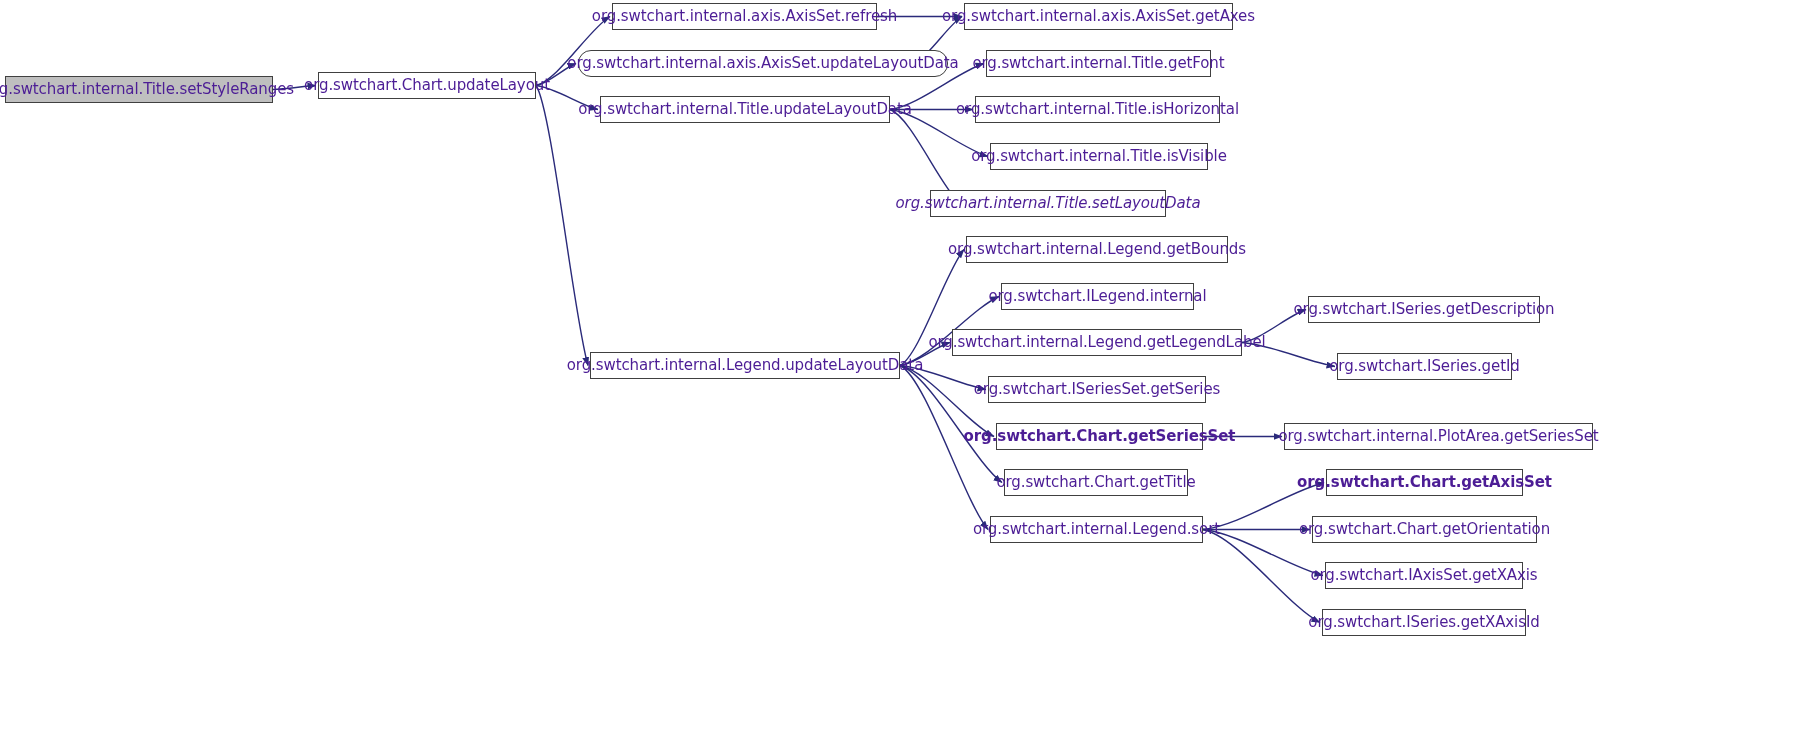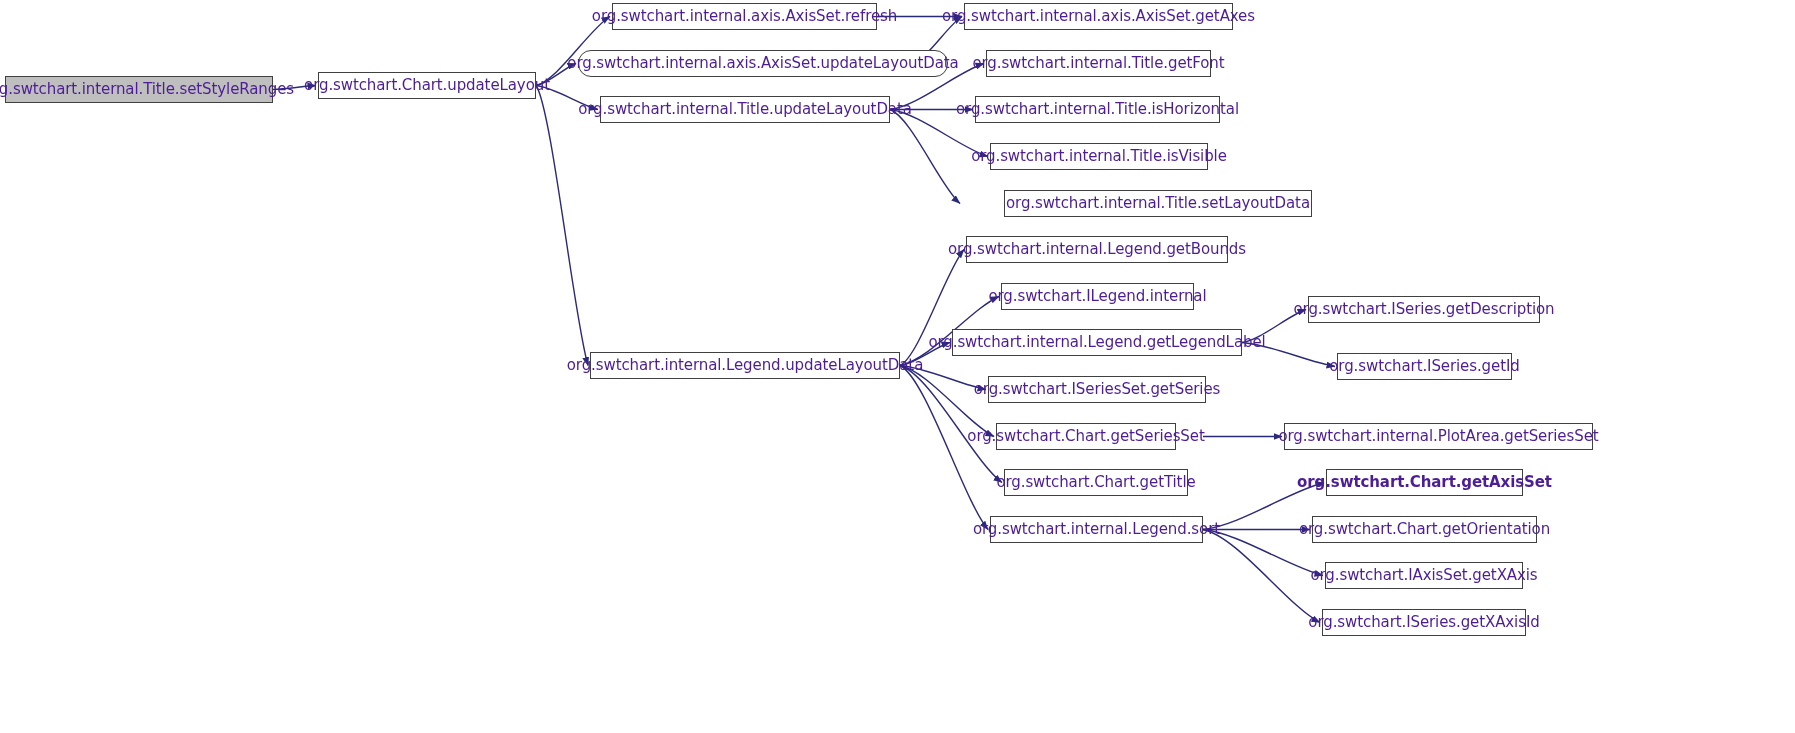--- a/index.html
+++ b/index.html
@@ -104,21 +104,21 @@
       </div>
       <div class="node" style="left: 986px; top: 50px; width: 225px;">
         <span>org.swtchart.internal.Title.getFont</span>
       </div>
       <div class="node" style="left: 975px; top: 96px; width: 245px;">
         <span>org.swtchart.internal.Title.isHorizontal</span>
       </div>
       <div class="node" style="left: 990px; top: 143px; width: 218px;">
         <span>org.swtchart.internal.Title.isVisible</span>
       </div>
-      <div class="node" style="left: 1004px; top: 190px; width: 308px;">
+      <div class="node" style="left: 930px; top: 190px; width: 236px; font-style: italic;">
         <span>org.swtchart.internal.Title.setLayoutData</span>
       </div>
       <div class="node" style="left: 966px; top: 236px; width: 262px;">
         <span>org.swtchart.internal.Legend.getBounds</span>
       </div>
       <div class="node" style="left: 1001px; top: 283px; width: 193px;">
         <span>org.swtchart.ILegend.internal</span>
       </div>
       <div class="node" style="left: 952px; top: 329px; width: 290px;">
         <span>org.swtchart.internal.Legend.getLegendLabel</span>
@@ -128,21 +128,21 @@
       </div>
       <div class="node" style="left: 1308px; top: 296px; width: 232px;">
         <span>org.swtchart.ISeries.getDescription</span>
       </div>
       <div class="node" style="left: 1337px; top: 353px; width: 175px;">
         <span>org.swtchart.ISeries.getId</span>
       </div>
       <div class="node" style="left: 988px; top: 376px; width: 218px; text-align: right;">
         <span>org.swtchart.ISeriesSet.getSeries</span>
       </div>
-      <div class="node" style="left: 996px; top: 423px; width: 180px;">
+      <div class="node" style="left: 996px; top: 423px; width: 207px; font-weight: bold;">
         <span>org.swtchart.Chart.getSeriesSet</span>
       </div>
       <div class="node" style="left: 1284px; top: 423px; width: 309px;">
         <span>org.swtchart.internal.PlotArea.getSeriesSet</span>
       </div>
       <div class="node" style="left: 1004px; top: 469px; width: 184px;">
         <span>org.swtchart.Chart.getTitle</span>
       </div>
       <div class="node" style="left: 1326px; top: 469px; width: 197px; font-weight: bold;">
         <span>org.swtchart.Chart.getAxisSet</span>

